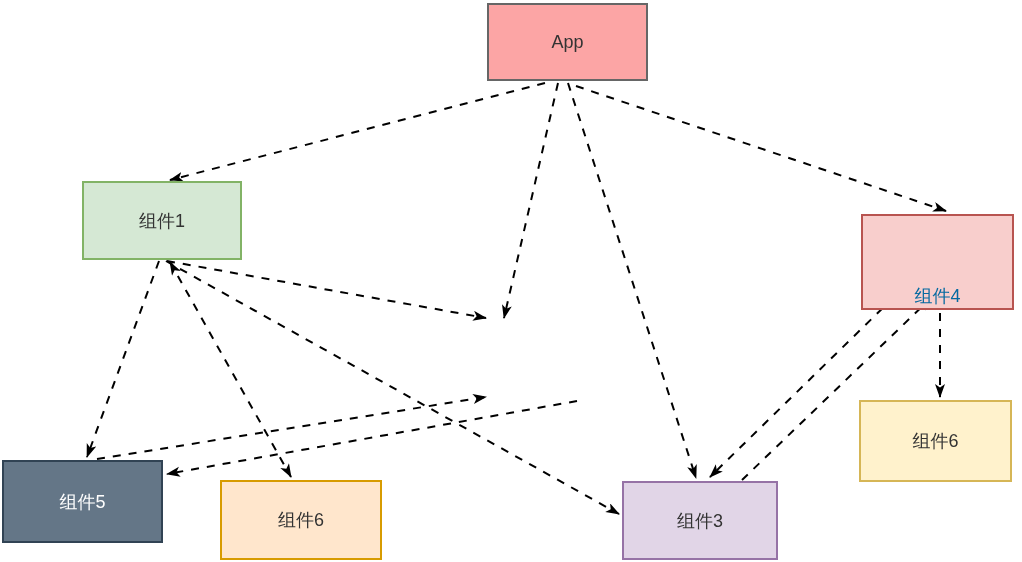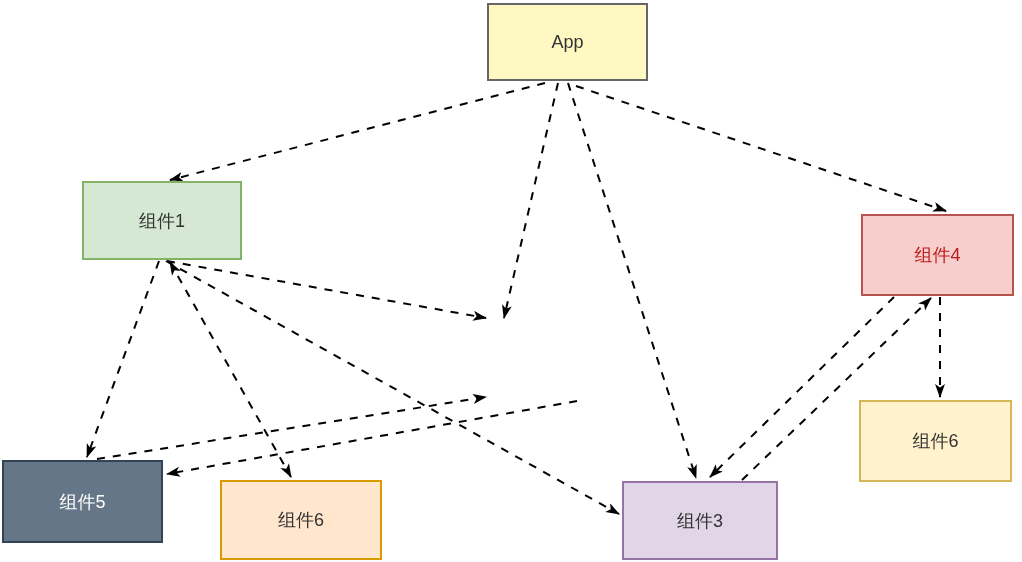--- a/index.html
+++ b/index.html
@@ -57,30 +57,30 @@
       <line x1="166" y1="261" x2="619" y2="514" marker-end="url(#arrow-end)"></line>
       <line x1="159" y1="261" x2="87" y2="457" marker-end="url(#arrow-end)"></line>
       <line x1="170" y1="262" x2="291" y2="477" marker-end="url(#arrow-end)" marker-start="url(#arrow-start)"></line>
       <line x1="97" y1="459" x2="486" y2="397" marker-end="url(#arrow-end)"></line>
       <line x1="577" y1="401" x2="167" y2="474" marker-end="url(#arrow-end)"></line>
       <line x1="742" y1="480" x2="931" y2="298" marker-end="url(#arrow-end)"></line>
       <line x1="894" y1="297" x2="710" y2="477" marker-end="url(#arrow-end)"></line>
       <line x1="940" y1="297" x2="940" y2="397" marker-end="url(#arrow-end)"></line>
     </svg>
 
-  <div class="node" style="left: 487px; top: 3px; width: 161px; height: 78px; background: #fef9c3; border-color: rgb(102, 102, 102); color: rgb(51, 51, 51);">
+  <div class="node" style="left: 487px; top: 3px; width: 161px; height: 78px; background: #fca5a5; border-color: rgb(102, 102, 102); color: rgb(51, 51, 51);">
     <span>App</span>
   </div>
   <div class="node" style="left: 82px; top: 181px; width: 160px; height: 79px; background: rgb(213, 232, 212); border-color: rgb(130, 179, 102); color: rgb(51, 51, 51); align-items: center;">
     <span>组件1</span>
   </div>
   <div class="node" style="left: 622px; top: 481px; width: 156px; height: 79px; background: rgb(225, 213, 231); border-color: rgb(150, 115, 166); color: rgb(51, 51, 51);">
     <span>组件3</span>
   </div>
-  <div class="node" style="left: 861px; top: 214px; width: 153px; height: 82px; background: rgb(248, 206, 204); border-color: rgb(184, 84, 80); color: #b91c1c;">
+  <div class="node" style="left: 861px; top: 214px; width: 153px; height: 96px; background: rgb(248, 206, 204); border-color: rgb(184, 84, 80); color: #0369a1; align-items: flex-end;">
     <span>组件4</span>
   </div>
   <div class="node" style="left: 2px; top: 460px; width: 161px; height: 83px; background: rgb(100, 118, 135); border-color: rgb(49, 67, 84); color: rgb(255, 255, 255);">
     <span>组件5</span>
   </div>
   <div class="node" style="left: 220px; top: 480px; width: 162px; height: 80px; background: rgb(255, 230, 204); border-color: rgb(215, 155, 0); color: rgb(51, 51, 51);">
     <span>组件6</span>
   </div>
   <div class="node" style="left: 859px; top: 400px; width: 153px; height: 82px; background: rgb(255, 242, 204); border-color: rgb(214, 182, 86); color: rgb(51, 51, 51);">
     <span>组件6</span>

